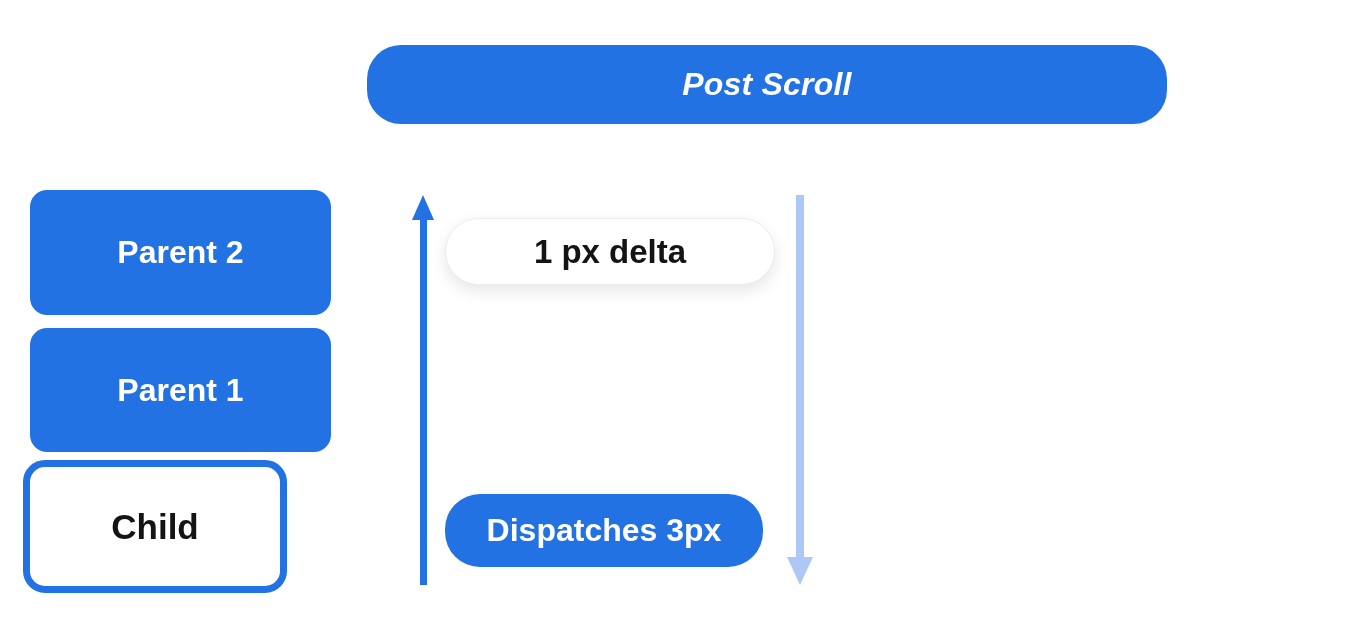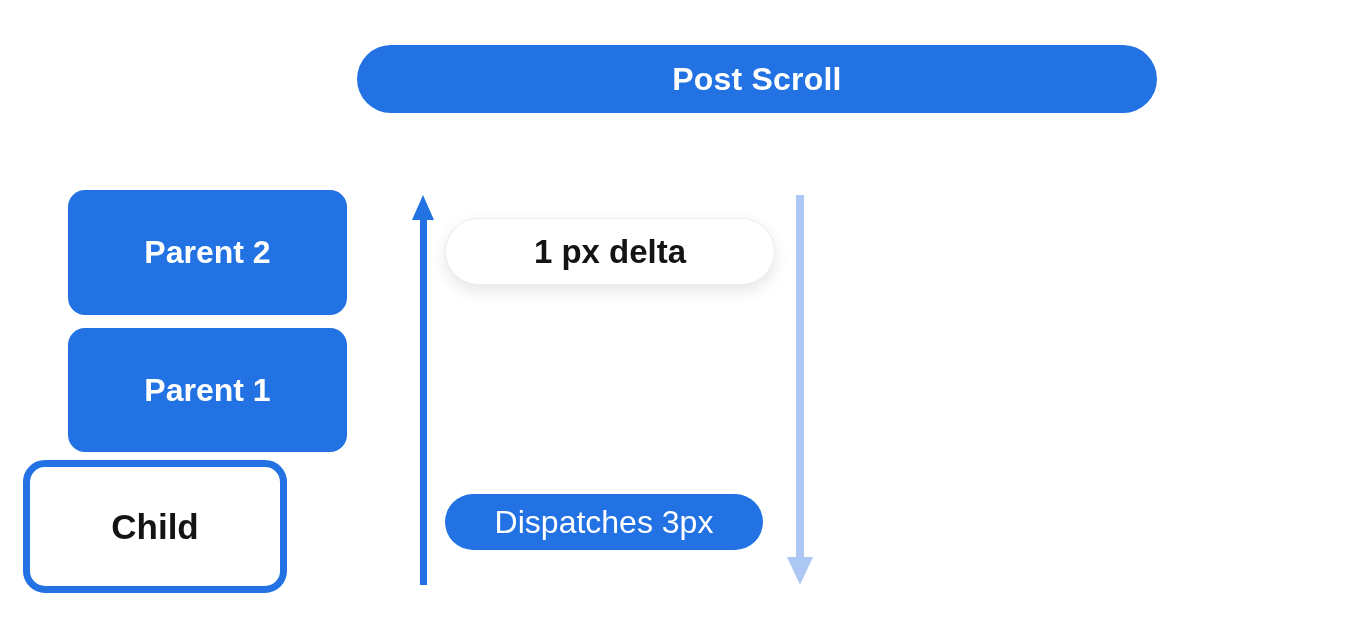--- a/index.html
+++ b/index.html
@@ -12,52 +12,52 @@
     width: 1346px;
     height: 624px;
     background: var(--background, #ffffff);
     font-family: "Liberation Sans", sans-serif;
     overflow: hidden;
   }
 
   
   .banner {
     position: absolute;
-    left: 357px;
+    left: 367px;
     top: 45px;
     width: 800px;
-    height: 68px;
+    height: 79px;
     border-radius: 34px;
     background: var(--primary-blue, #2272E3);
     color: var(--text-white, #ffffff);
     font-weight: 700;
     font-size: 32px;
     display: flex;
     align-items: center;
     justify-content: center;
     letter-spacing: 0.2px;
+    font-style: italic;
   }
 
   
   .box {
     position: absolute;
     display: flex;
     align-items: center;
     justify-content: center;
     box-sizing: border-box;
   }
   .box.filled {
     left: 30px;
-    width: 279px;
+    width: 301px;
     border-radius: 17px;
     background: var(--primary-blue, #2272E3);
     color: var(--text-white, #ffffff);
     font-weight: 700;
     font-size: 32px;
-    margin-left: 38px;
   }
   .box.parent2 { top: 190px; height: 125px; }
   .box.parent1 { top: 328px; height: 124px; align-items: center; }
   .box.child {
     left: 23px;
     top: 460px;
     width: 264px;
     height: 133px;
     border-radius: 22px;
     border: 7px solid var(--primary-blue, #2272E3);
@@ -131,24 +131,24 @@
     border: 1px solid var(--pill-border, #ECECEC);
     box-shadow: 0 6px 16px rgba(0,0,0,0.10);
     color: var(--text-black, #141414);
     font-weight: 600;
     font-size: 33px;
   }
   .pill.dispatch {
     left: 445px;
     top: 494px;
     width: 318px;
-    height: 56px;
+    height: 73px;
     background: var(--primary-blue, #2272E3);
     color: var(--text-white, #ffffff);
-    font-weight: 400;
+    font-weight: 700;
     font-size: 32px;
   }
 </style>
 </head>
 <body>
 
 <div class="canvas">
 
   <div class="banner">Post Scroll</div>
 

